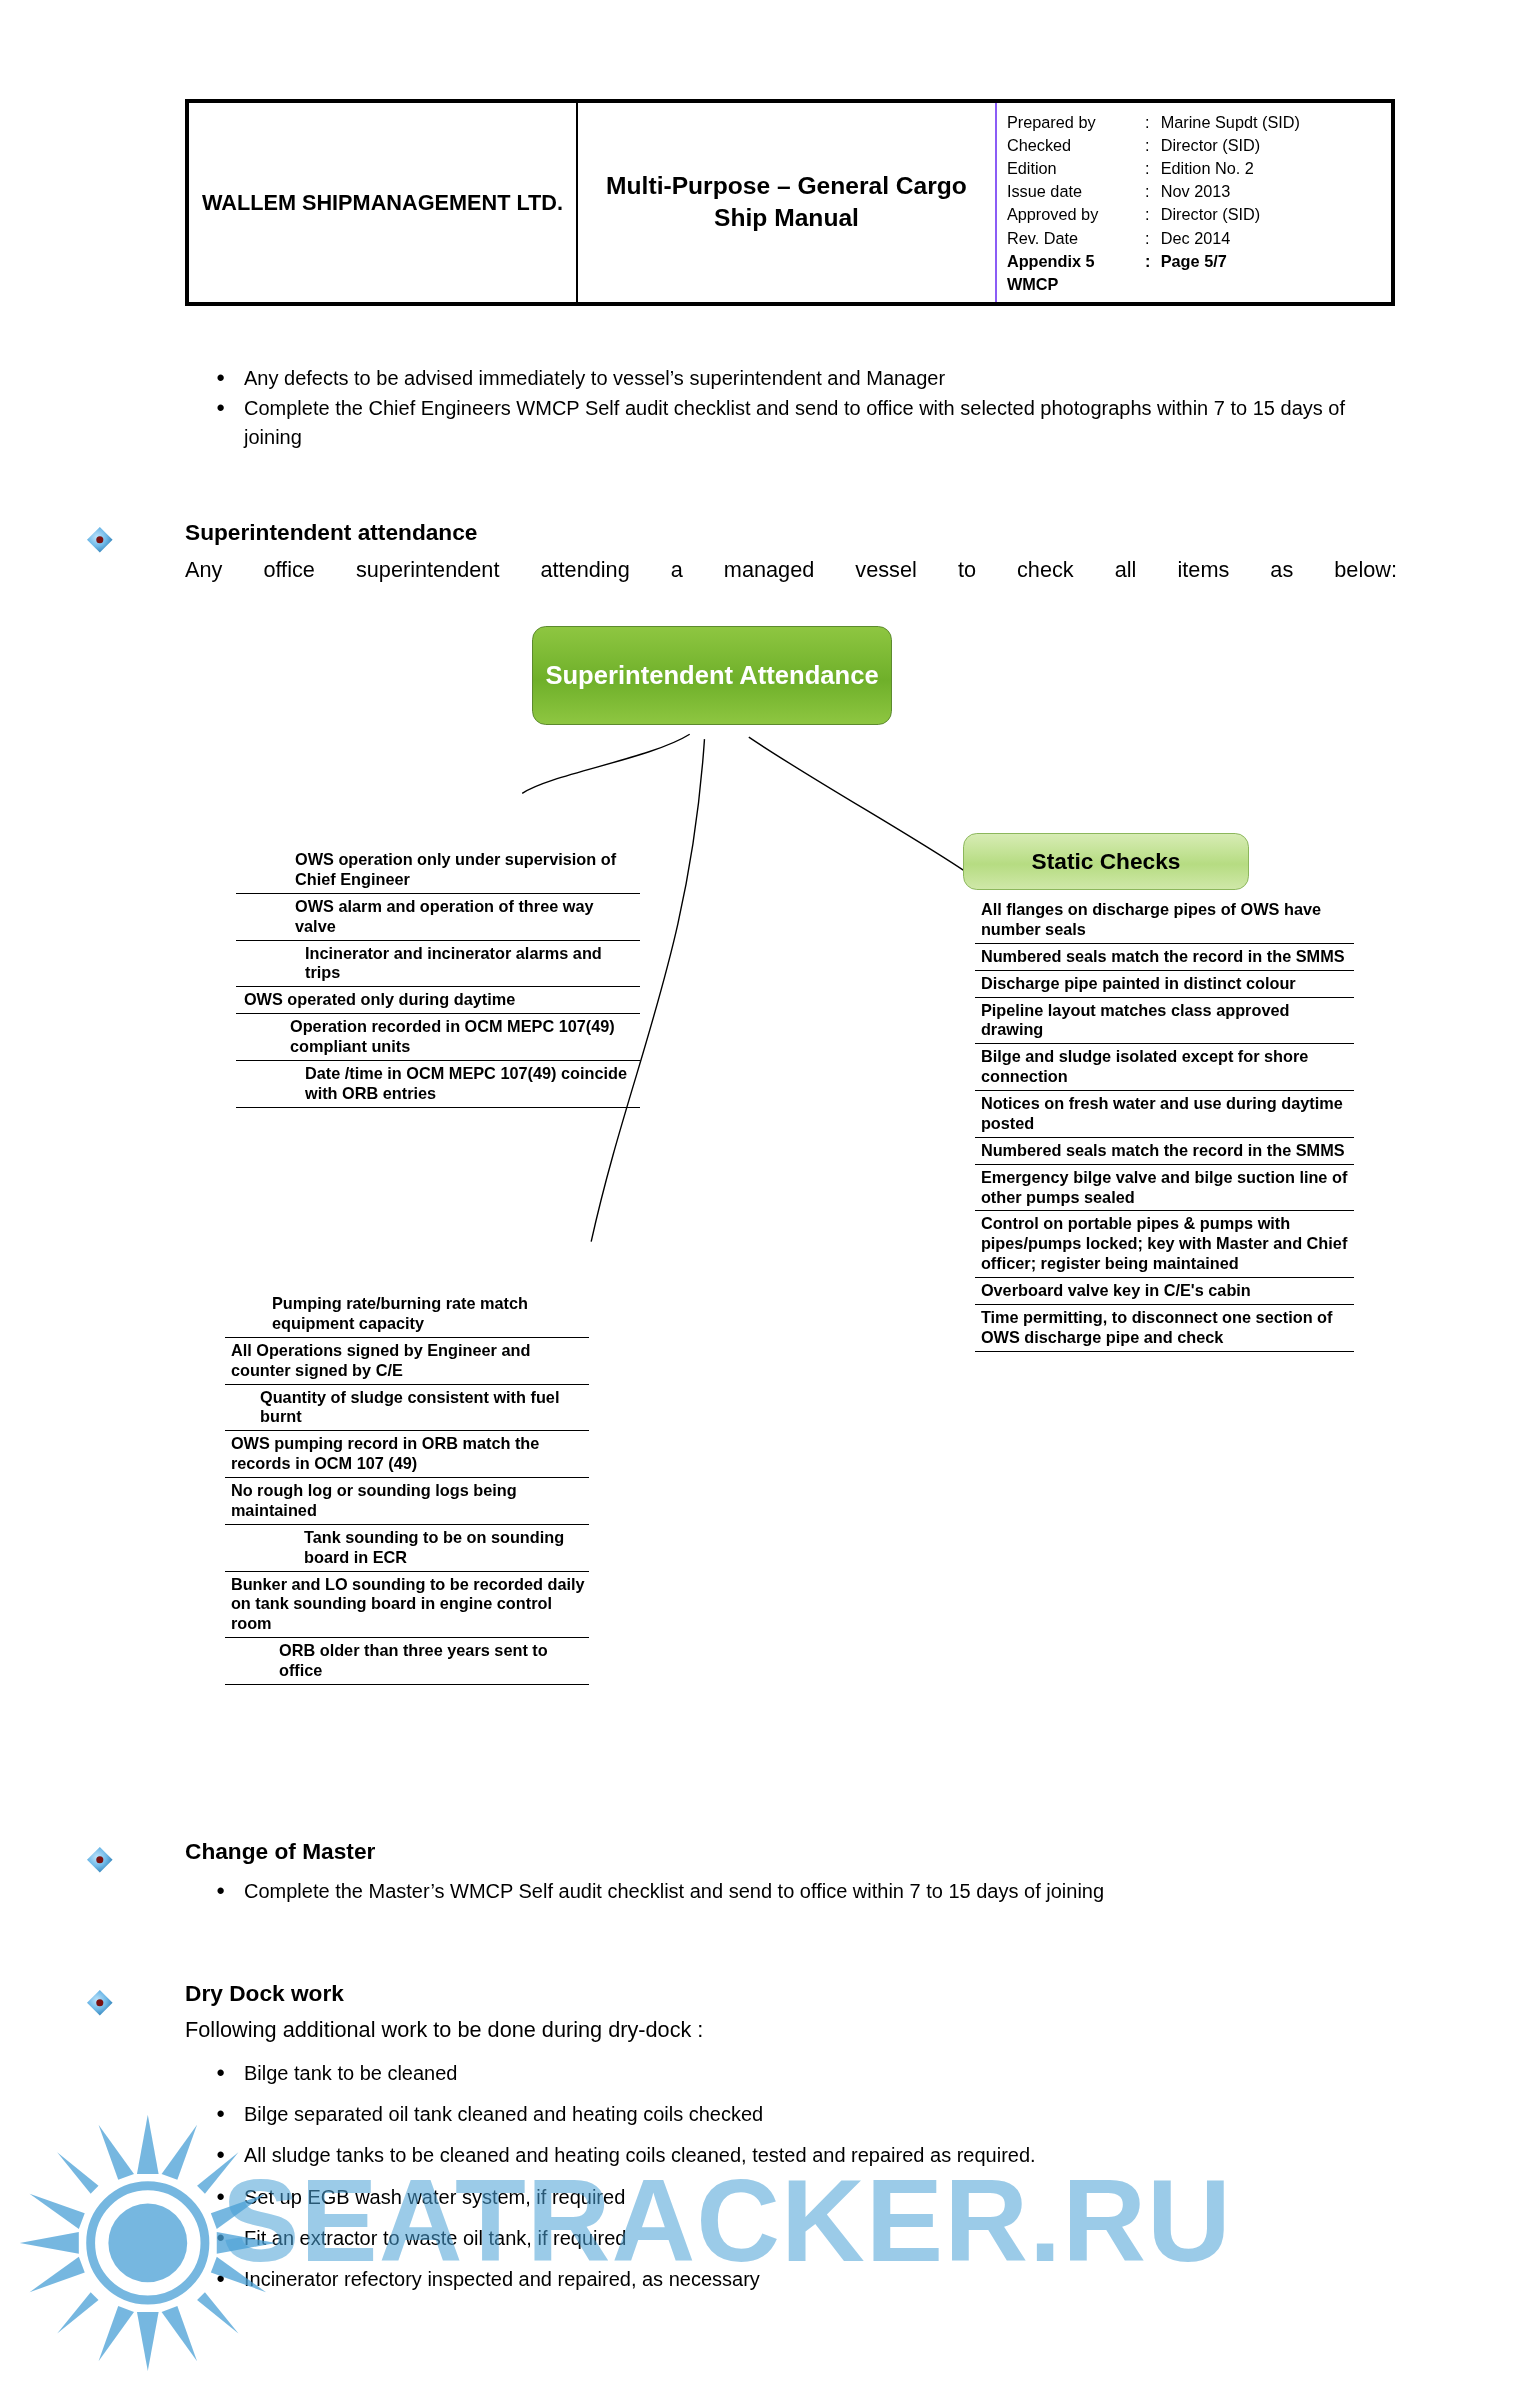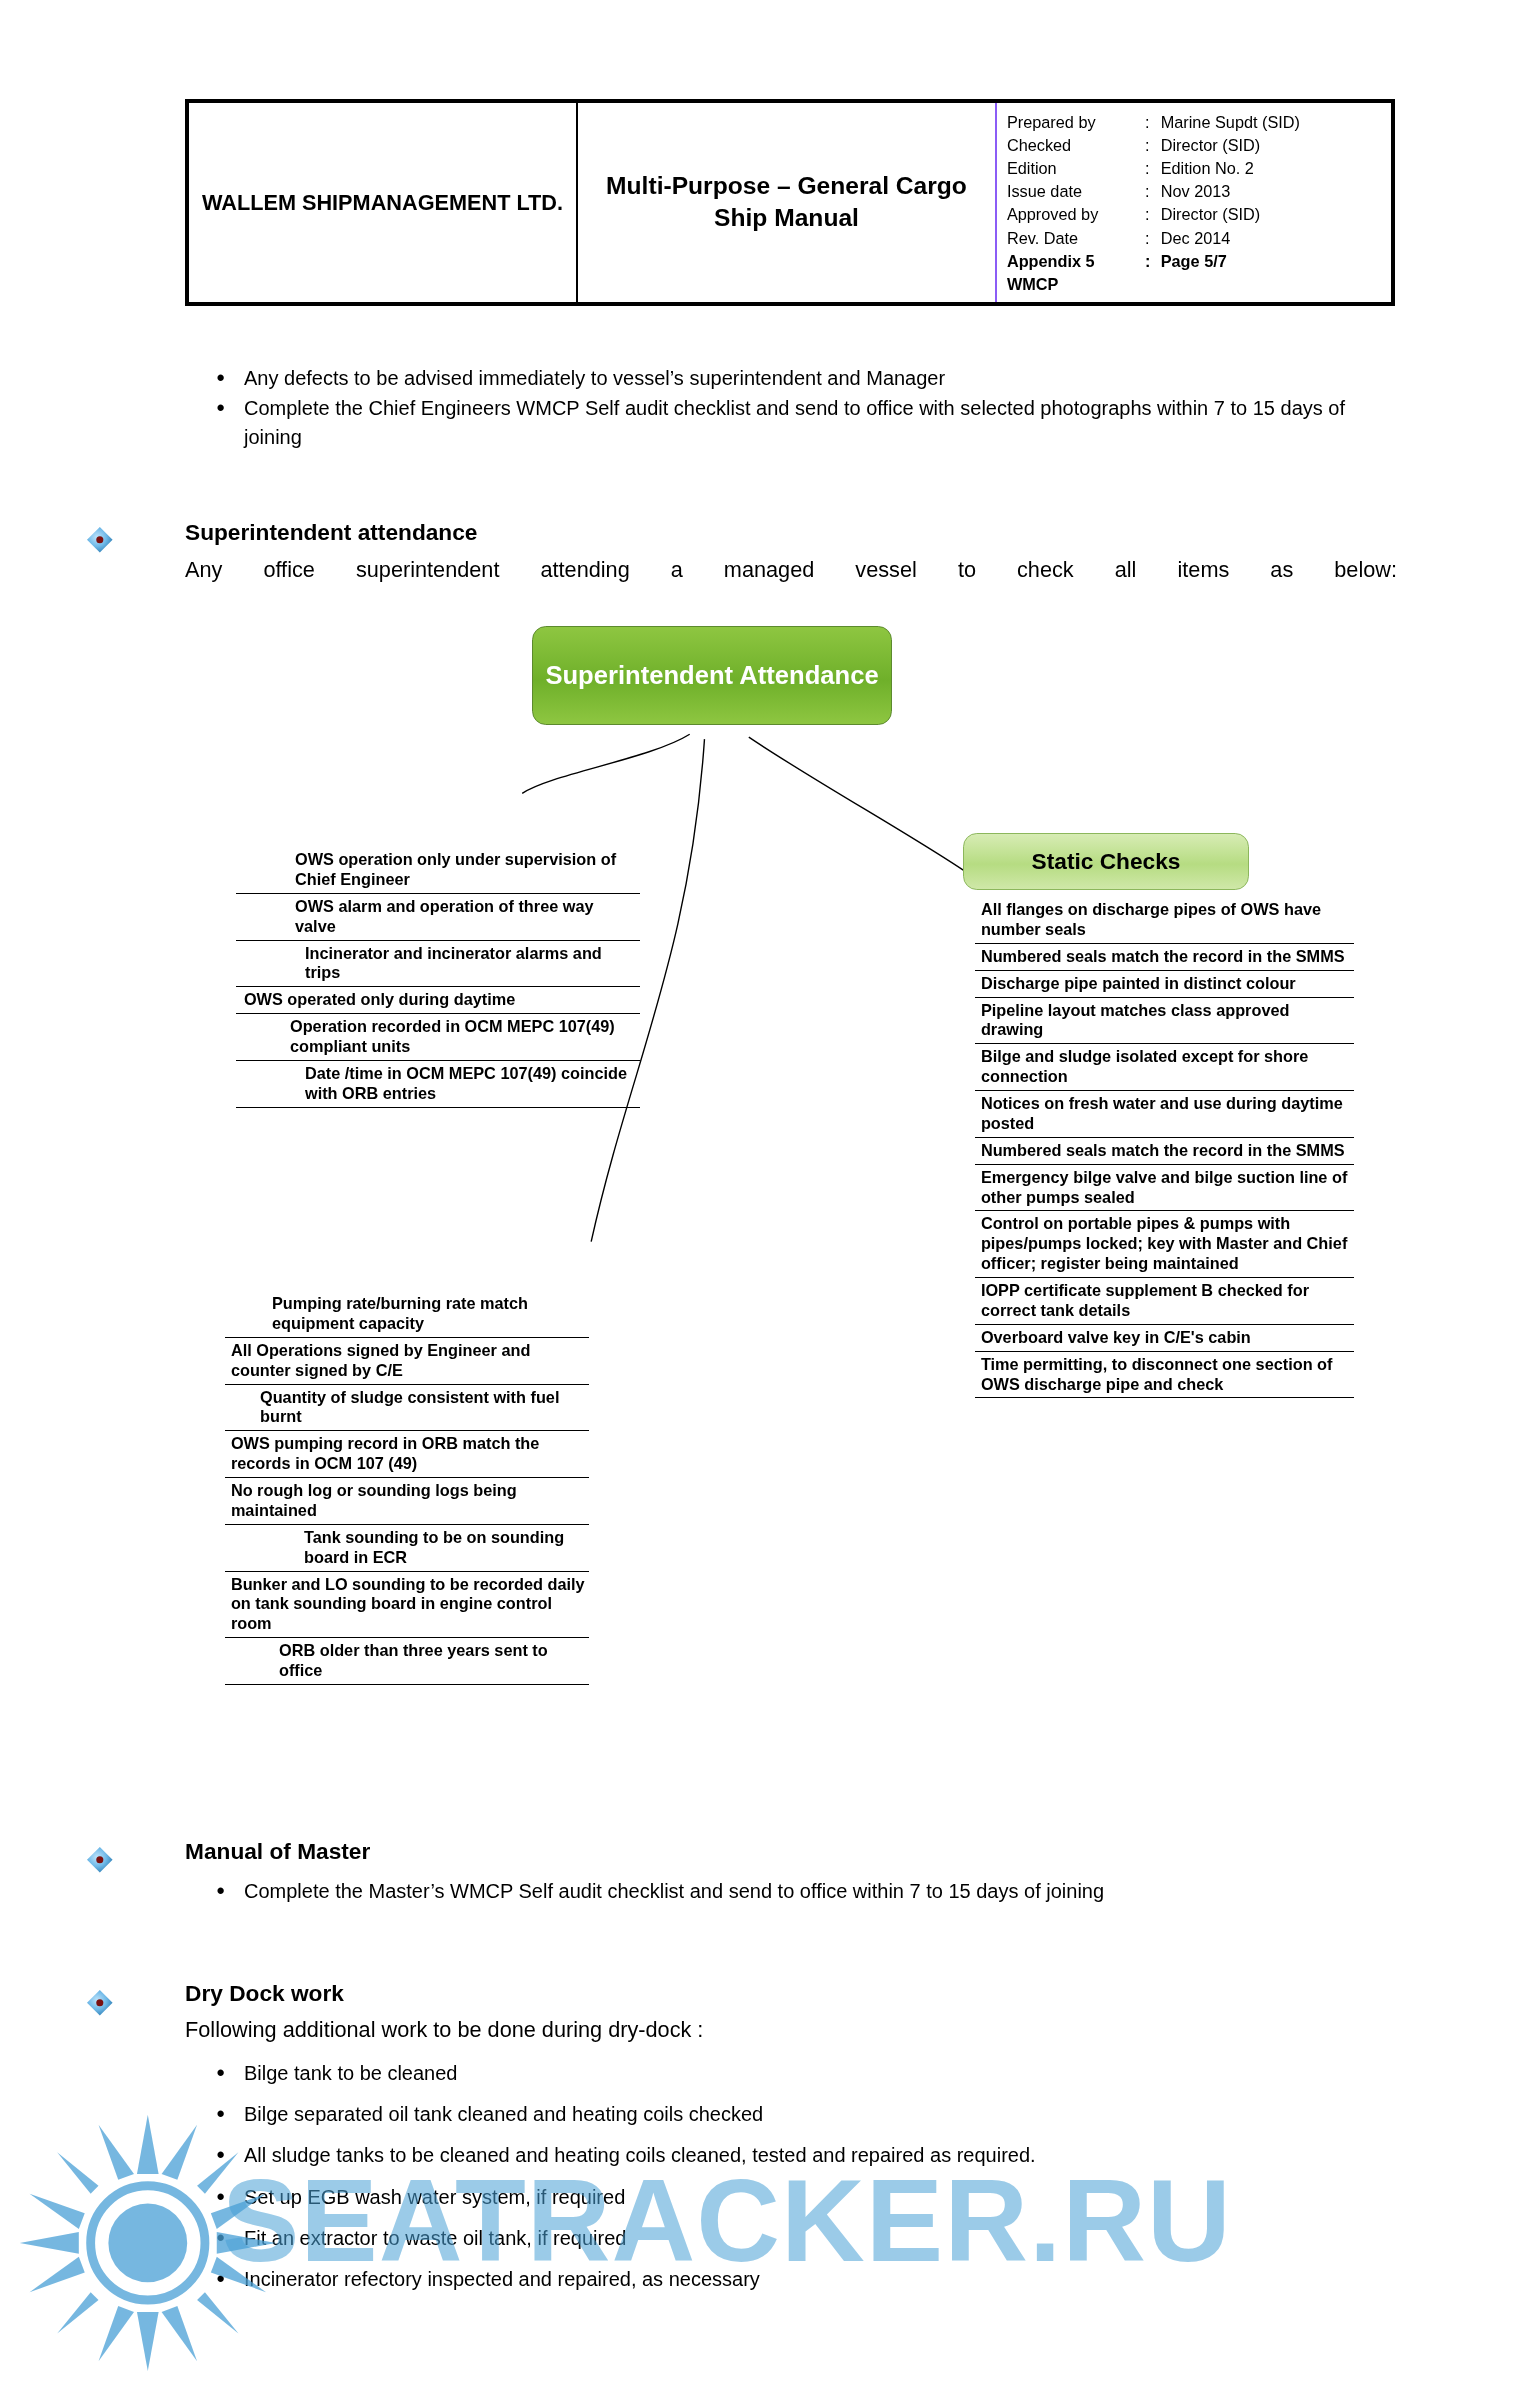--- a/index.html
+++ b/index.html
@@ -311,40 +311,39 @@
   <div class="leaf-list" style="left:975px; top:286px; width:379px;">
     <div class="leaf" style="padding-left:5.9px;">All flanges on discharge pipes of OWS have number seals</div>
     <div class="leaf" style="padding-left:5.9px;">Numbered seals match the record in the SMMS</div>
     <div class="leaf" style="padding-left:5.9px;">Discharge pipe painted in distinct colour</div>
     <div class="leaf" style="padding-left:5.9px;">Pipeline layout matches class approved drawing</div>
     <div class="leaf" style="padding-left:5.9px;">Bilge and sludge isolated except for shore connection</div>
     <div class="leaf" style="padding-left:5.9px;">Notices on fresh water and use during daytime posted</div>
     <div class="leaf" style="padding-left:5.9px;">Numbered seals match the record in the SMMS</div>
     <div class="leaf" style="padding-left:5.9px;">Emergency bilge valve and bilge suction line of other pumps sealed</div>
     <div class="leaf" style="padding-left:5.9px;">Control on portable pipes &amp; pumps with pipes/pumps locked; key with Master and Chief officer; register being maintained</div>
-    <div class="leaf" style="padding-left:5.9px;">IOPP certificate supplement B checked for correct tank details</div>
     <div class="leaf" style="padding-left:5.9px;">Overboard valve key in C/E's cabin</div>
     <div class="leaf" style="padding-left:5.9px;">Time permitting, to disconnect one section of OWS discharge pipe and check</div>
   </div>
 </div>
 
 <div class="diamond-bullet" style="left:87px; top:1847px;">
   <svg width="25.6" height="25.6" viewBox="0 0 26 26">
     <defs>
       <radialGradient id="dg2" cx="40%" cy="40%" r="65%">
         <stop offset="0%" stop-color="#bfe4fb"></stop>
         <stop offset="55%" stop-color="#6fb9e8"></stop>
         <stop offset="100%" stop-color="#2f7fb5"></stop>
       </radialGradient>
     </defs>
     <path d="M13 0 L26 13 L13 26 L0 13 Z" fill="url(#dg2)"></path>
     <circle cx="13" cy="13" r="3.6" fill="#7a1010"></circle>
   </svg>
 </div>
-<div class="section-heading" style="left:185px; top:1838px;">Manual of Master</div>
+<div class="section-heading" style="left:185px; top:1838px;">Change of Master</div>
 <ul class="bullet-list" style="left:187px; top:1877px; width:1172px;">
   <li>Complete the Master’s WMCP Self audit checklist and send to office within 7 to 15 days of joining</li>
 </ul>
 
 <div class="diamond-bullet" style="left:87px; top:1990px;">
   <svg width="25.6" height="25.6" viewBox="0 0 26 26">
     <defs>
       <radialGradient id="dg3" cx="40%" cy="40%" r="65%">
         <stop offset="0%" stop-color="#bfe4fb"></stop>
         <stop offset="55%" stop-color="#6fb9e8"></stop>

